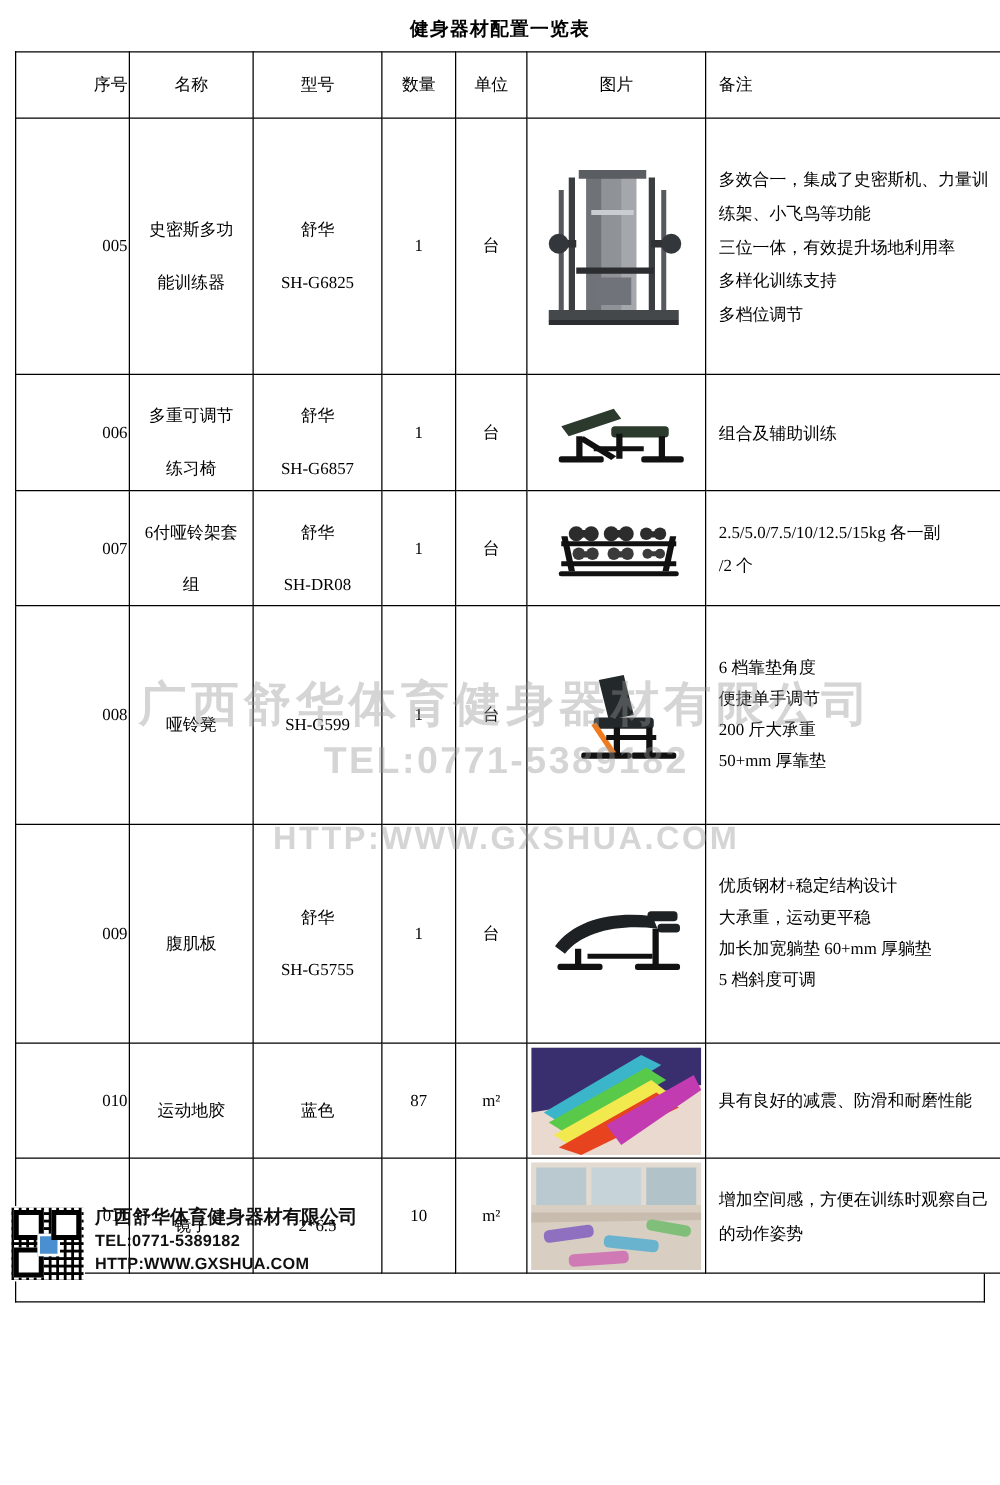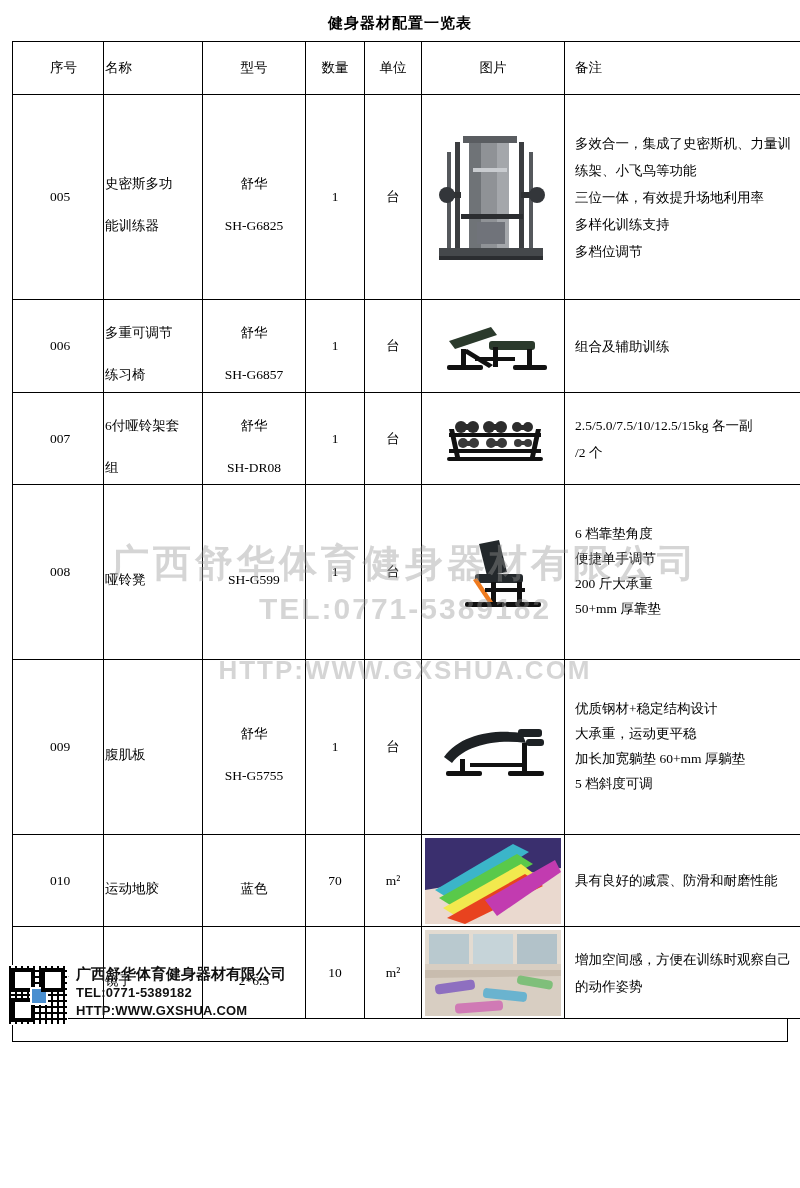--- a/index.html
+++ b/index.html
@@ -41,22 +41,22 @@
     font-size: 13.5px;
     vertical-align: middle;
     background: transparent;
   }
   thead th {
     height: 40px;
     font-weight: normal;
     text-align: center;
     font-size: 14.5px;
   }
-  .c-no    { width: 52px;  text-align: left; padding-left: 37px; }
-  .c-name  { width: 96px;  text-align: left; }
+  .c-no    { width: 52px;  text-align: right; padding-left: 37px; }
+  .c-name  { width: 96px;  text-align: center; }
   .c-model { width: 100px; text-align: center; }
   .c-qty   { width: 56px;  text-align: center; }
   .c-unit  { width: 54px;  text-align: center; }
   .c-pic   { width: 140px; text-align: center; }
   .c-note  { width: 278px; text-align: left; padding: 6px 10px; }
 
   .cellline { line-height: 1.9; margin-top: 16px; }
   .note-line { line-height: 2.0; font-size: 13.5px; }
   .note-line.tight { line-height: 1.85; }
 
@@ -410,21 +410,21 @@
       </tr>
 
       <tr style="height:92px;">
         <td class="c-no">010</td>
         <td class="c-name">
           <div class="cellline">运动地胶</div>
         </td>
         <td class="c-model">
           <div class="cellline">蓝色</div>
         </td>
-        <td class="c-qty">70</td>
+        <td class="c-qty">87</td>
         <td class="c-unit">m²</td>
         <td class="c-pic" style="padding:0;">
           <div class="pic-wrap">
             <svg class="eqp" width="136" height="86" viewBox="0 0 136 86" aria-hidden="true">
               <rect x="0" y="0" width="136" height="86" fill="#ead9cf"></rect>
               <polygon points="0,0 136,0 136,30 0,52" fill="#3a2f6e"></polygon>
               <polygon points="10,52 88,6 104,14 26,62" fill="#3bb5c9"></polygon>
               <polygon points="14,60 92,16 108,26 30,70" fill="#59c94a"></polygon>
               <polygon points="18,70 96,26 112,38 34,80" fill="#f2e94e"></polygon>
               <polygon points="22,80 100,36 118,48 40,86" fill="#e8431f"></polygon>

